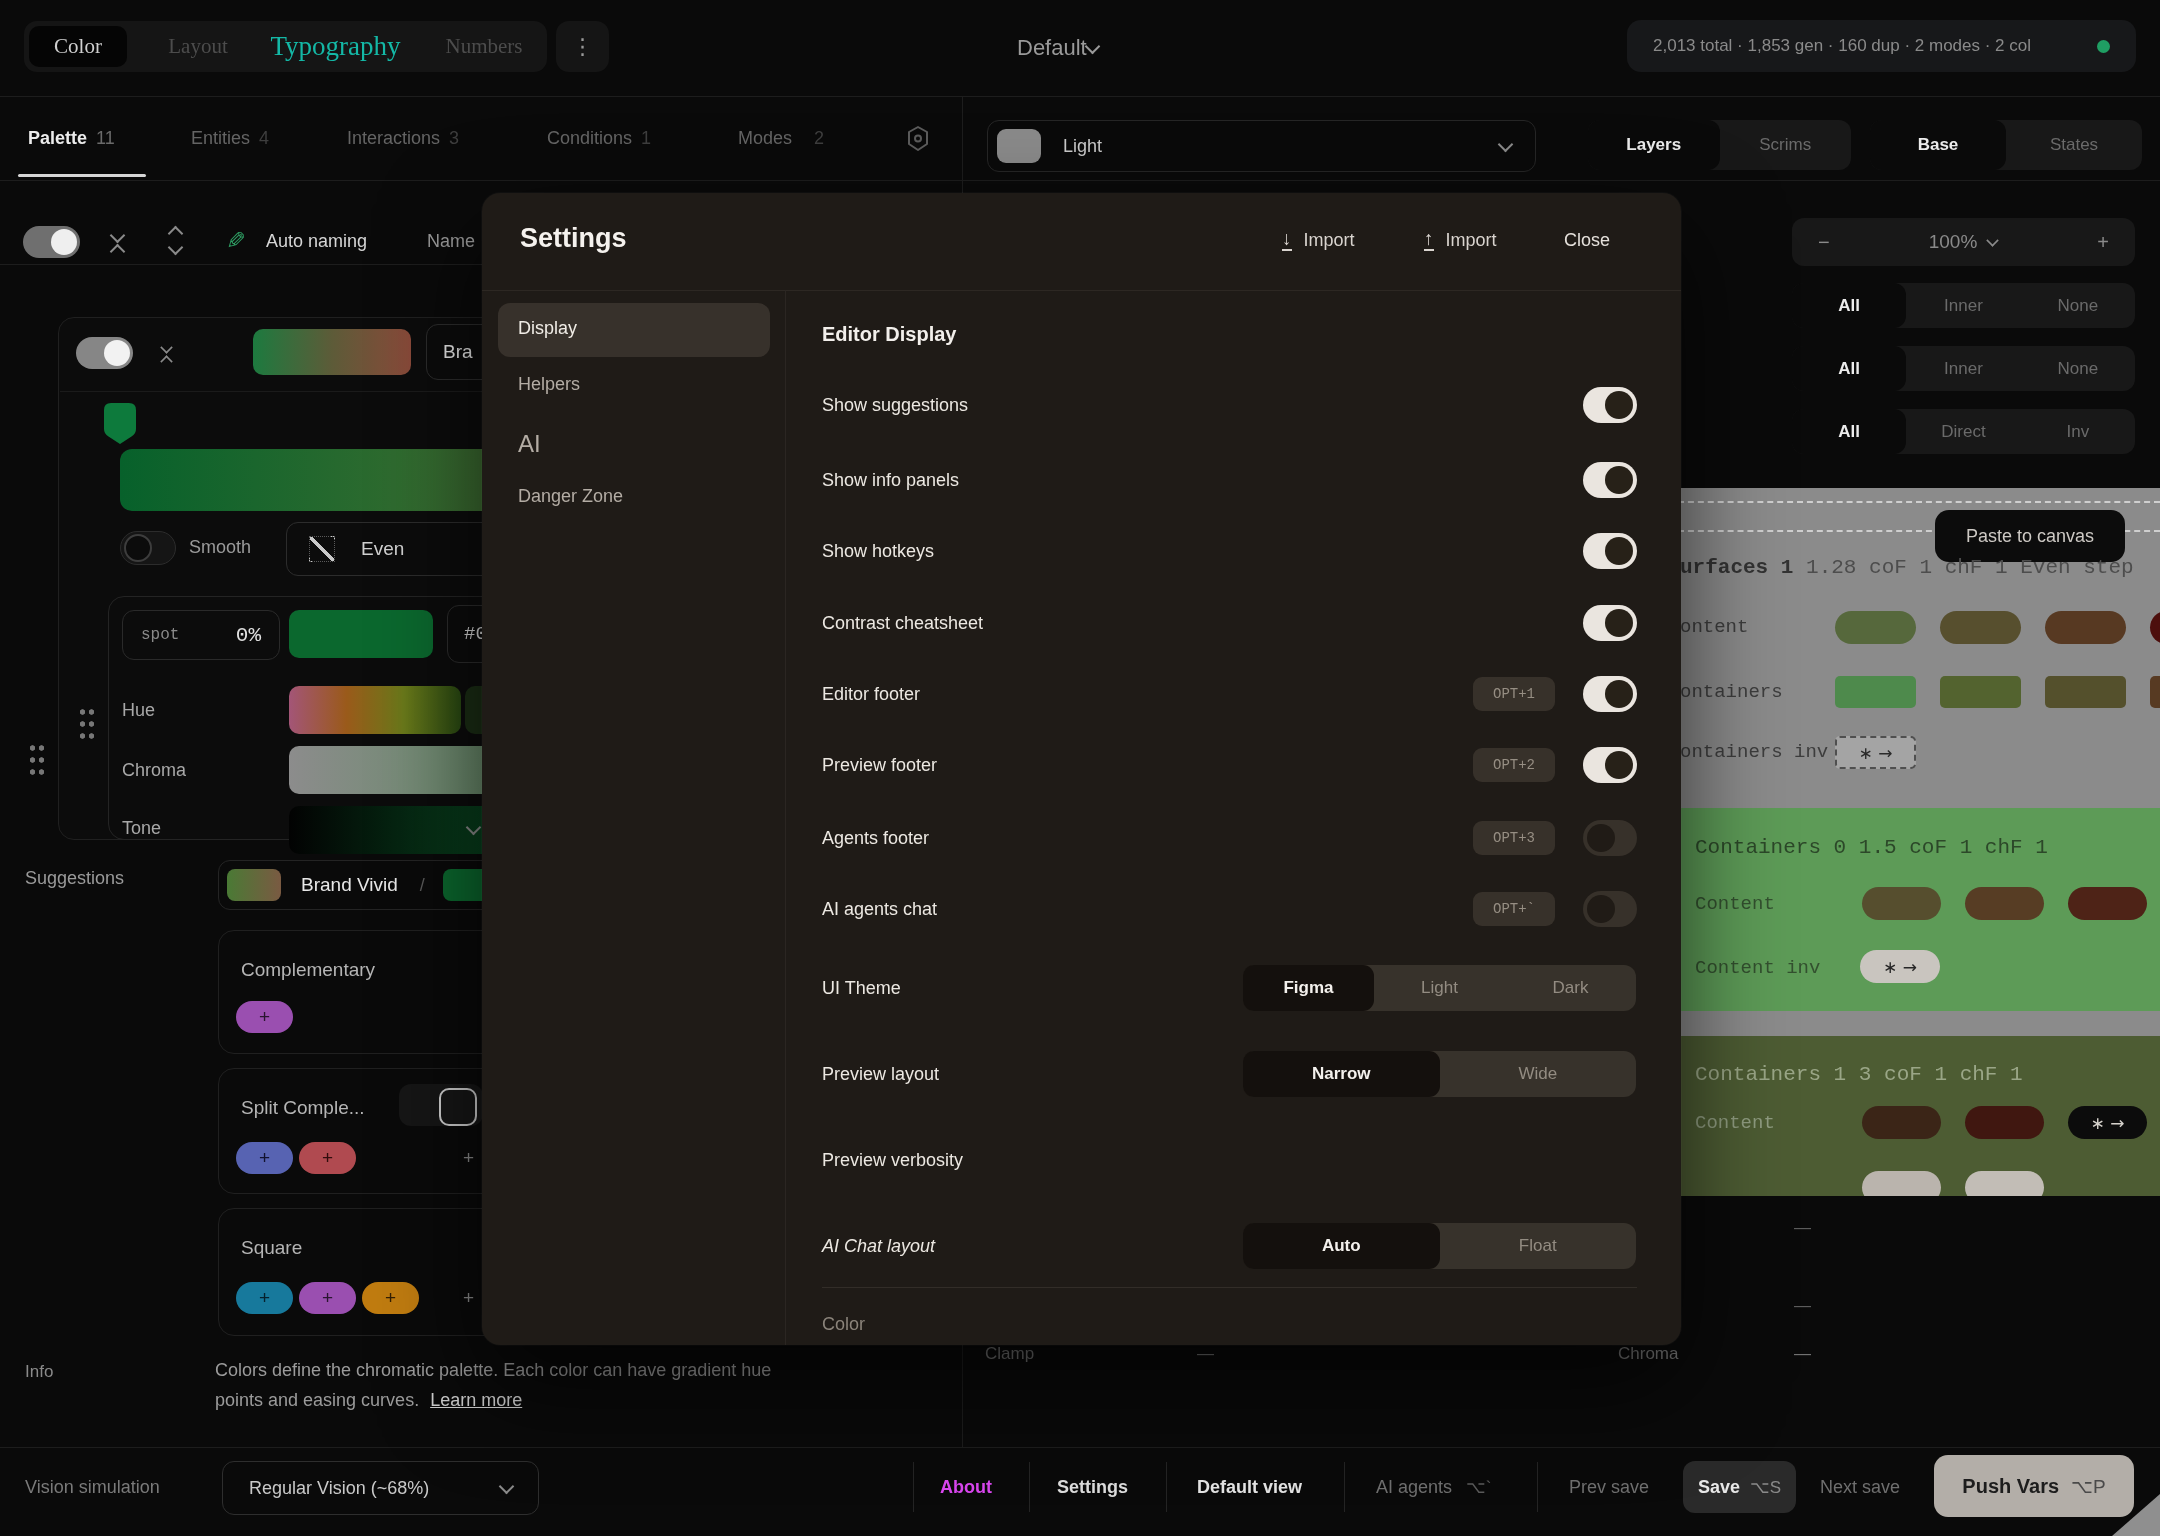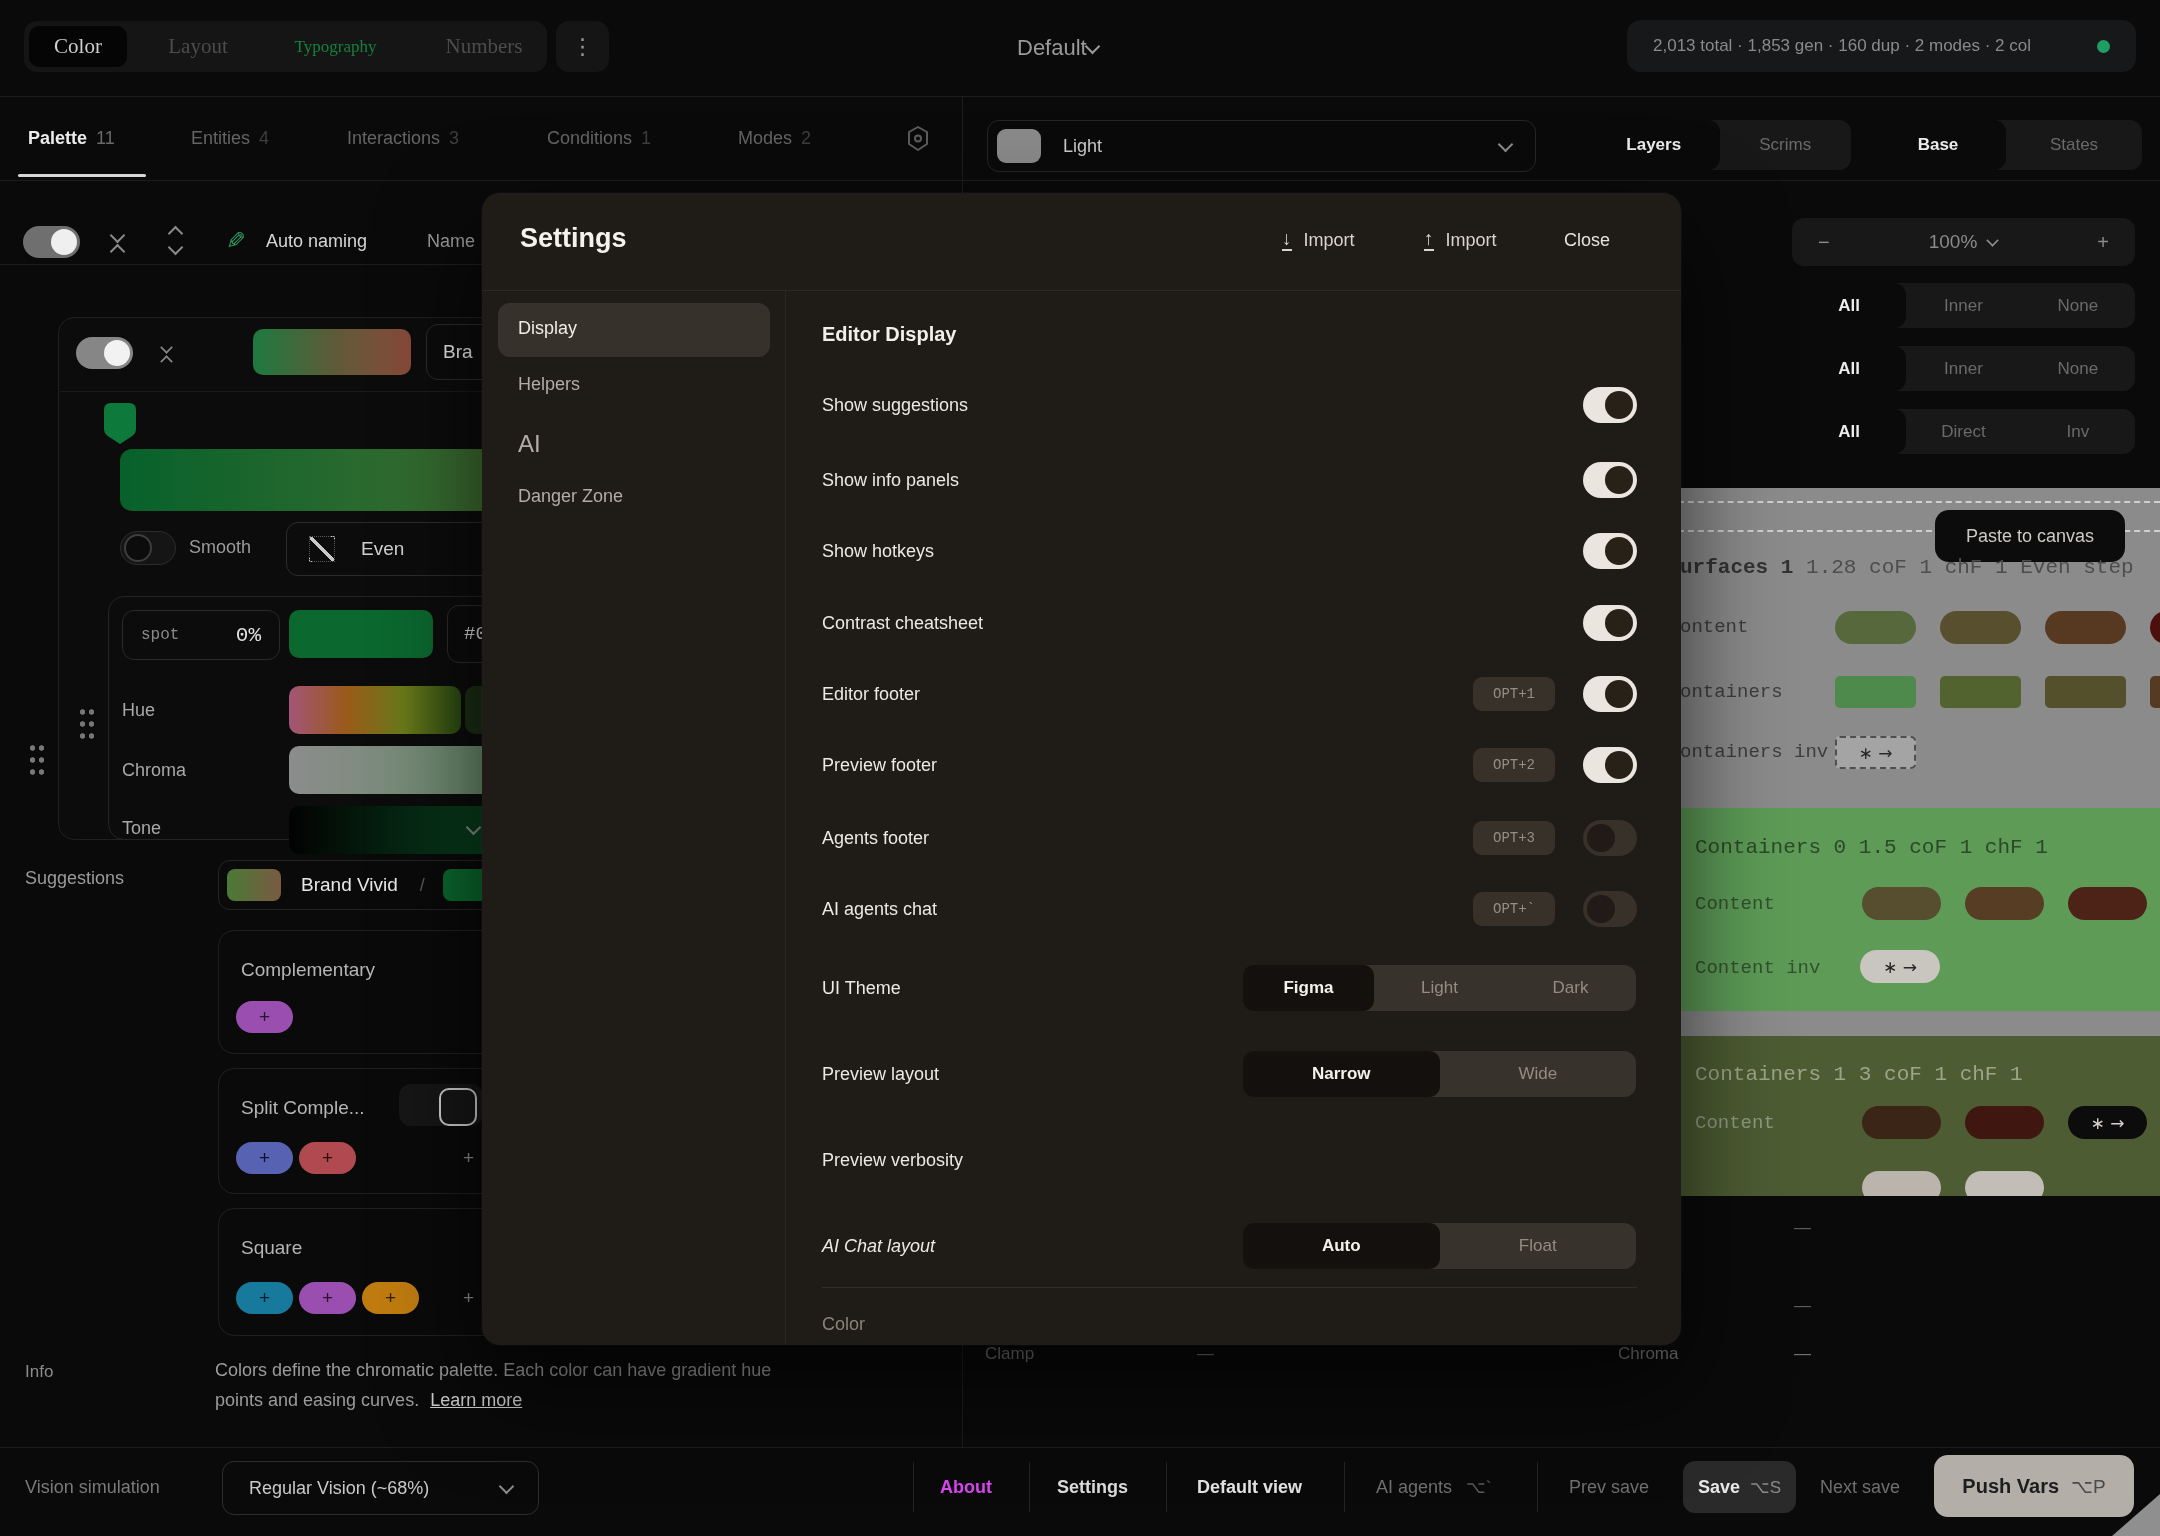--- a/index.html
+++ b/index.html
@@ -45,21 +45,21 @@
 </style>
 </head>
 <body>
 
 <div class="stage">
 
   <div class="abs" style="left:0;top:0;width:2160px;height:96px;">
     <div class="abs" style="left:24px;top:21px;width:523px;height:51px;background:#151515;border-radius:13px;">
       <div class="abs serif" style="left:5px;top:5px;width:98px;height:41px;background:#050505;border-radius:10px;color:#cfcfcf;font-size:21px;display:flex;align-items:center;justify-content:center;">Color</div>
       <div class="abs serif" style="left:131px;top:0;width:86px;height:51px;color:#4c4c4c;font-size:21px;display:flex;align-items:center;justify-content:center;">Layout</div>
-      <div class="abs serif" style="left:245px;top:0;width:133px;height:51px;color:#15803d;font-size:17px;display:flex;align-items:center;justify-content:center;">Typography</div>
+      <div class="abs serif" style="left:245px;top:0;width:133px;height:51px;color:#14b8a6;font-size:27px;display:flex;align-items:center;justify-content:center;">Typography</div>
       <div class="abs serif" style="left:405px;top:0;width:110px;height:51px;color:#4c4c4c;font-size:21px;display:flex;align-items:center;justify-content:center;">Numbers</div>
     </div>
     <div class="abs" style="left:556px;top:21px;width:53px;height:51px;background:#151515;border-radius:13px;color:#9a9a9a;font-size:22px;display:flex;align-items:center;justify-content:center;">
       <span>⋮</span>
     </div>
     <div class="abs flex" style="left:1017px;top:28px;height:40px;color:#9a9a9a;">
       <span style="font-size:22px;">Default</span>
       <span class="chv chv-d" style="margin-top:-4px;"></span>
     </div>
     <div class="abs flex" style="left:1627px;top:20px;width:509px;height:52px;background:#17181a;border-radius:14px;">
@@ -79,21 +79,21 @@
       <span style="font-size:18px;color:#3e3e3e;">4</span>
     </div>
     <div class="abs flex" style="left:347px;top:0;height:84px;gap:9px;">
       <span style="font-size:18px;color:#646464;">Interactions</span>
       <span style="font-size:18px;color:#3e3e3e;">3</span>
     </div>
     <div class="abs flex" style="left:547px;top:0;height:84px;gap:9px;">
       <span style="font-size:18px;color:#646464;">Conditions</span>
       <span style="font-size:18px;color:#3e3e3e;">1</span>
     </div>
-    <div class="abs flex" style="left:738px;top:0;height:84px;gap:9px;">
+    <div class="abs flex" style="left:738px;top:0;height:84px;gap:22px;">
       <span style="font-size:18px;color:#646464;">Modes</span>
       <span style="font-size:18px;color:#3e3e3e;">2</span>
     </div>
     <div class="abs" style="left:903px;top:28px;width:30px;height:30px;">
       <svg width="30" height="30" viewBox="0 0 30 30">
           <path d="M15 3 L24 8 V20 L15 26 L6 20 V8 Z" fill="none" stroke="#5c5c5c" stroke-width="2" stroke-linejoin="round"></path>
           <circle cx="15" cy="14.5" r="3" fill="none" stroke="#5c5c5c" stroke-width="2"></circle>
         </svg>
     </div>
     <div class="abs" style="left:18px;top:78px;width:128px;height:3px;background:#d6d6d6;border-radius:2px;"></div>

